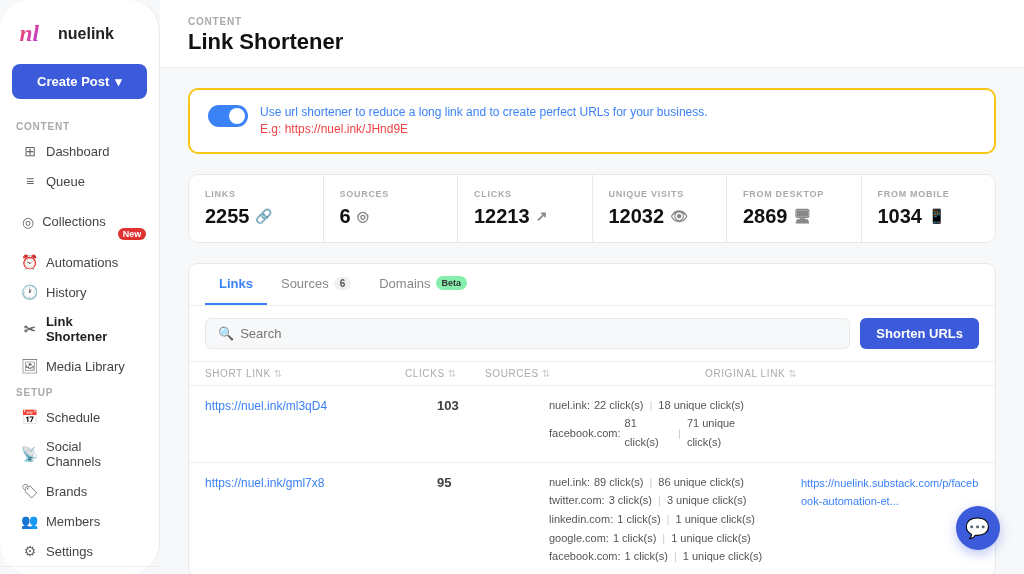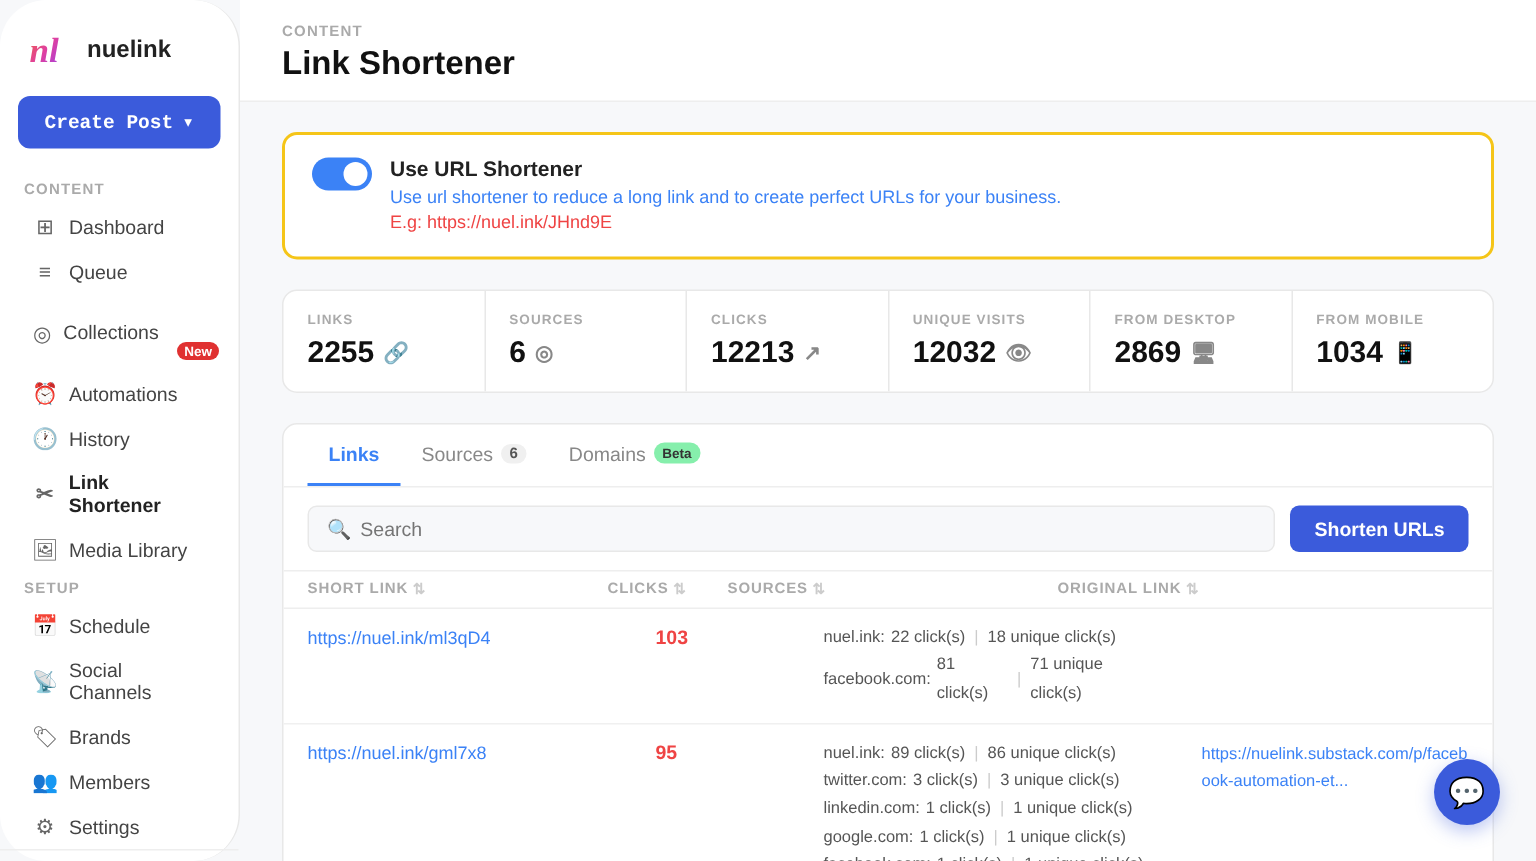--- a/index.html
+++ b/index.html
@@ -30,21 +30,20 @@
       border: none;
       border-radius: 8px;
       padding: 10px 14px;
       font-size: 13px;
       font-weight: 600;
       cursor: pointer;
       display: flex;
       align-items: center;
       justify-content: center;
       gap: 6px;
-      font-family: Liberation Mono, monospace;
     }
     .sidebar-section-label {
       font-size: 10px;
       font-weight: 700;
       color: #aaa;
       letter-spacing: 0.08em;
       padding: 6px 16px 4px;
       text-transform: uppercase;
     }
     .sidebar-item {
@@ -290,21 +289,21 @@
 
     
     .table-header {
       display: grid;
       grid-template-columns: 200px 80px 220px 1fr;
       padding: 6px 16px;
       border-bottom: 1px solid #eee;
     }
     .table-header-cell {
       font-size: 10px;
-      font-weight: 700;
+      font-weight: 400;
       color: #aaa;
       letter-spacing: 0.06em;
       text-transform: uppercase;
       display: flex;
       align-items: center;
       gap: 3px;
     }
     .sort-icon { font-size: 10px; color: #ccc; }
 
     .table-row {
@@ -318,21 +317,21 @@
     .table-row:last-child { border-bottom: none; }
     .short-link {
       color: #3b82f6;
       font-size: 12px;
       font-weight: 500;
       text-decoration: none;
     }
     .clicks-val {
       font-size: 13px;
       font-weight: 600;
-      color: #ef4444;
+      color: #404040;
       padding-top: 2px;
     }
     .sources-cell {
       font-size: 11px;
       color: #555;
       line-height: 1.7;
     }
     .sources-cell .source-row {
       display: flex;
       align-items: center;
@@ -458,21 +457,20 @@
 
   <div class="main-body">
 
     <div class="url-banner">
       <div class="toggle-switch">
         <div class="toggle-track">
           <div class="toggle-thumb"></div>
         </div>
       </div>
       <div class="banner-text">
-        <h4>Use URL Shortener</h4>
         <p>
           <span>Use url shortener to reduce a long link and to create perfect URLs for your business.</span><br>
           <span style="color:#ef4444;">E.g: https://nuel.ink/JHnd9E</span>
         </p>
       </div>
     </div>
 
     <div class="stats-row">
       <div class="stat-item">
         <div class="stat-label">

